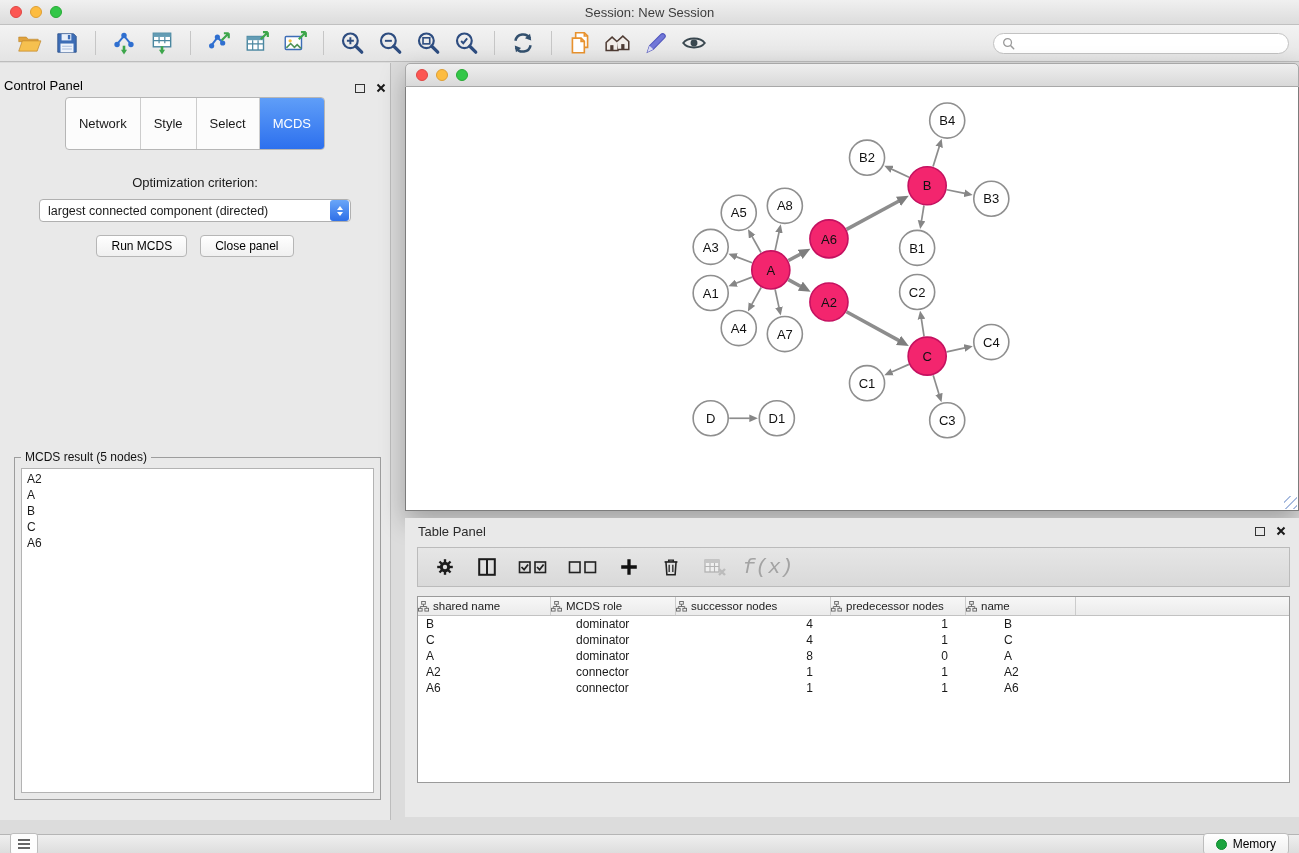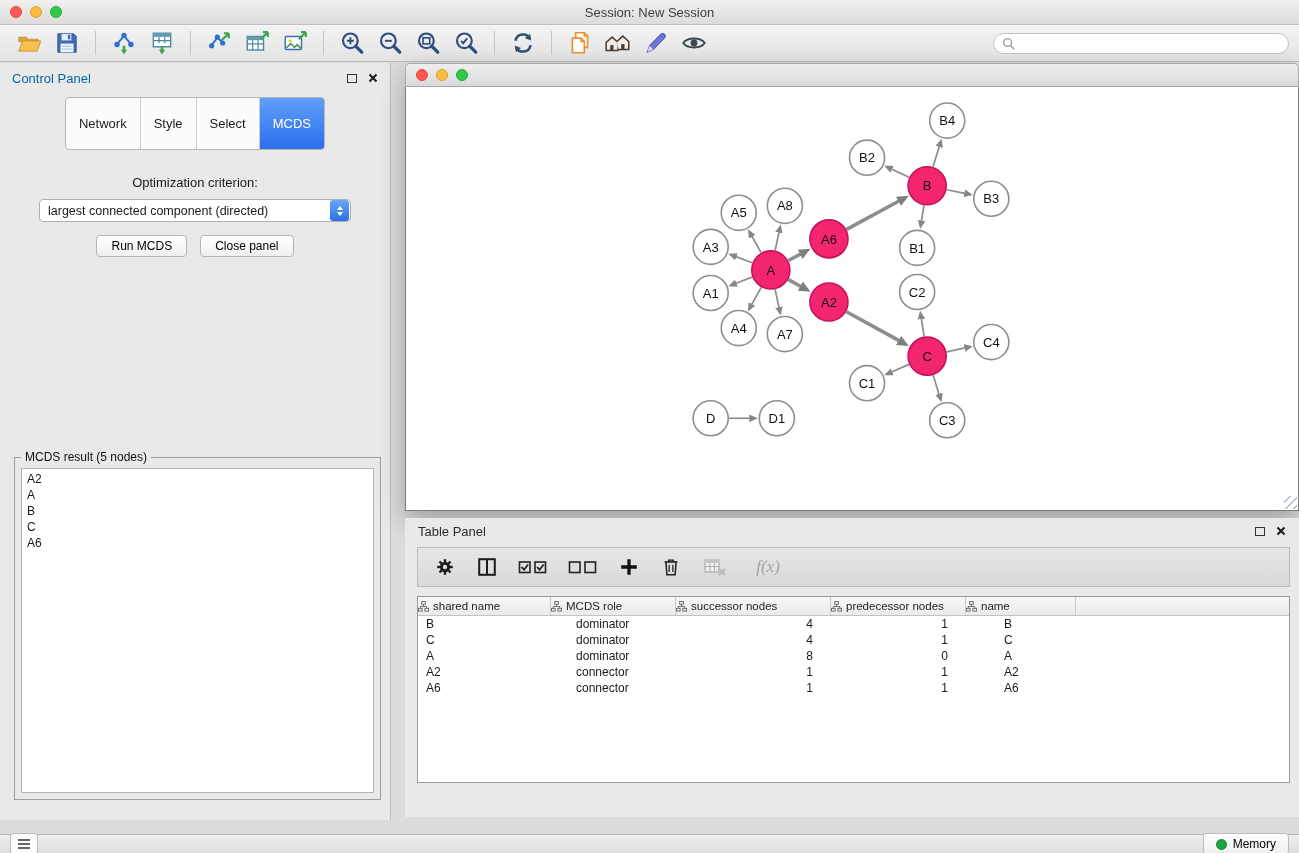--- a/index.html
+++ b/index.html
@@ -20,21 +20,21 @@
   .tbtn{width:38px;height:30px;display:flex;align-items:center;justify-content:center;background:none;border:none;cursor:default}
   .tsep{width:1px;height:24px;background:#c6c6c6;margin:0 9px}
   .searchbox{margin-left:auto;width:296px;height:21px;border:1px solid #c2c2c2;border-radius:11px;background:#fff;display:flex;align-items:center;padding:0 8px;gap:5px}
   .searchbox input{border:none;outline:none;flex:1;font-size:12px;background:transparent;font-family:"Liberation Sans",sans-serif}
 
   
   .main{position:absolute;top:63px;left:0;right:0;bottom:33px;background:#dcdcdc}
 
   
   .control-panel{position:absolute;left:0;top:0;width:391px;height:100%;background:#e9e9e9;border-right:1px solid #bdbdbd}
-  .panel-header{height:30px;display:flex;align-items:center;padding:0 12px;font-size:13px;color:#0369a1}
+  .panel-header{height:30px;display:flex;align-items:flex-end;padding:0 4px;font-size:13px;color:#000000}
   .panel-header .sp{flex:1}
   .panel-icons{display:flex;gap:11px;align-items:center}
   .float-icon{width:10px;height:9px;border:1.5px solid #333;display:inline-block}
   .seg{display:flex;margin:4px auto 0;width:max-content;border:1px solid #b6b6b6;border-radius:4px;background:#fcfcfc;overflow:hidden}
   .ctab{padding:18px 13px;font-size:13px;border-left:1px solid #cdcdcd}
   .ctab:first-child{border-left:none}
   .ctab.active{background:linear-gradient(#5f9ef8,#2d70ee);color:#fff}
   .opt-label{text-align:center;margin-top:25px;font-size:13px}
   .combo{margin:9px auto 5px;width:312px;height:23px;background:#fff;border:1px solid #b0b0b0;border-radius:4px;display:flex;align-items:center}
   .combo .val{flex:1;padding:0 8px;font-size:12.5px;white-space:nowrap;overflow:hidden}
@@ -57,21 +57,21 @@
   .net-canvas svg{width:100%;height:100%;display:block}
   .nlabel{font-family:"Liberation Sans",sans-serif;font-size:13px;fill:#111}
   .grip{position:absolute;right:1px;bottom:1px;width:13px;height:13px;
         background:repeating-linear-gradient(135deg,transparent 0 4px,#a9bcdf 4px 5.5px)}
 
   
   .table-panel{position:absolute;left:405px;right:0;top:455px;bottom:3px;background:#e9e9e9}
   .tp-header{height:26px;display:flex;align-items:center;padding:0 13px;font-size:13px;color:#2b2b2b}
   .tp-header .sp{flex:1}
   .tp-toolbar{height:40px;margin:3px 9px 0 12px;background:linear-gradient(#e6e6e6,#d9d9d9);border:1px solid #bbb;display:flex;align-items:center;padding:0 14px;gap:16px}
-  .fx{font-family:Liberation Serif, serif;font-style:italic;font-size:17px;color:#a3a3a3}
+  .fx{font-family:Liberation Mono, monospace;font-style:italic;font-size:21px;color:#a3a3a3}
   .tp-table{position:absolute;left:12px;right:9px;top:78px;bottom:34px;background:#fff;border:1px solid #9a9a9a;overflow:hidden;font-size:12px}
   .thead{display:flex;height:19px;background:linear-gradient(#f7f7f7,#ebebeb);border-bottom:1px solid #c2c2c2}
   .th{display:flex;align-items:center;gap:4px;border-right:1px solid #cccccc;font-size:11.5px;color:#222;overflow:hidden;white-space:nowrap}
   .th.filler{border-right:none}
   .trow{display:flex;height:16px;align-items:center}
   .td{overflow:hidden;white-space:nowrap;padding:0 8px}
   .td.c1{padding-left:25px}
   .td.num{text-align:right;padding-right:18px}
   .td.c4{padding-left:38px}
   .w0{width:133px}.w1{width:125px}.w2{width:155px}.w3{width:135px}.w4{width:110px}

